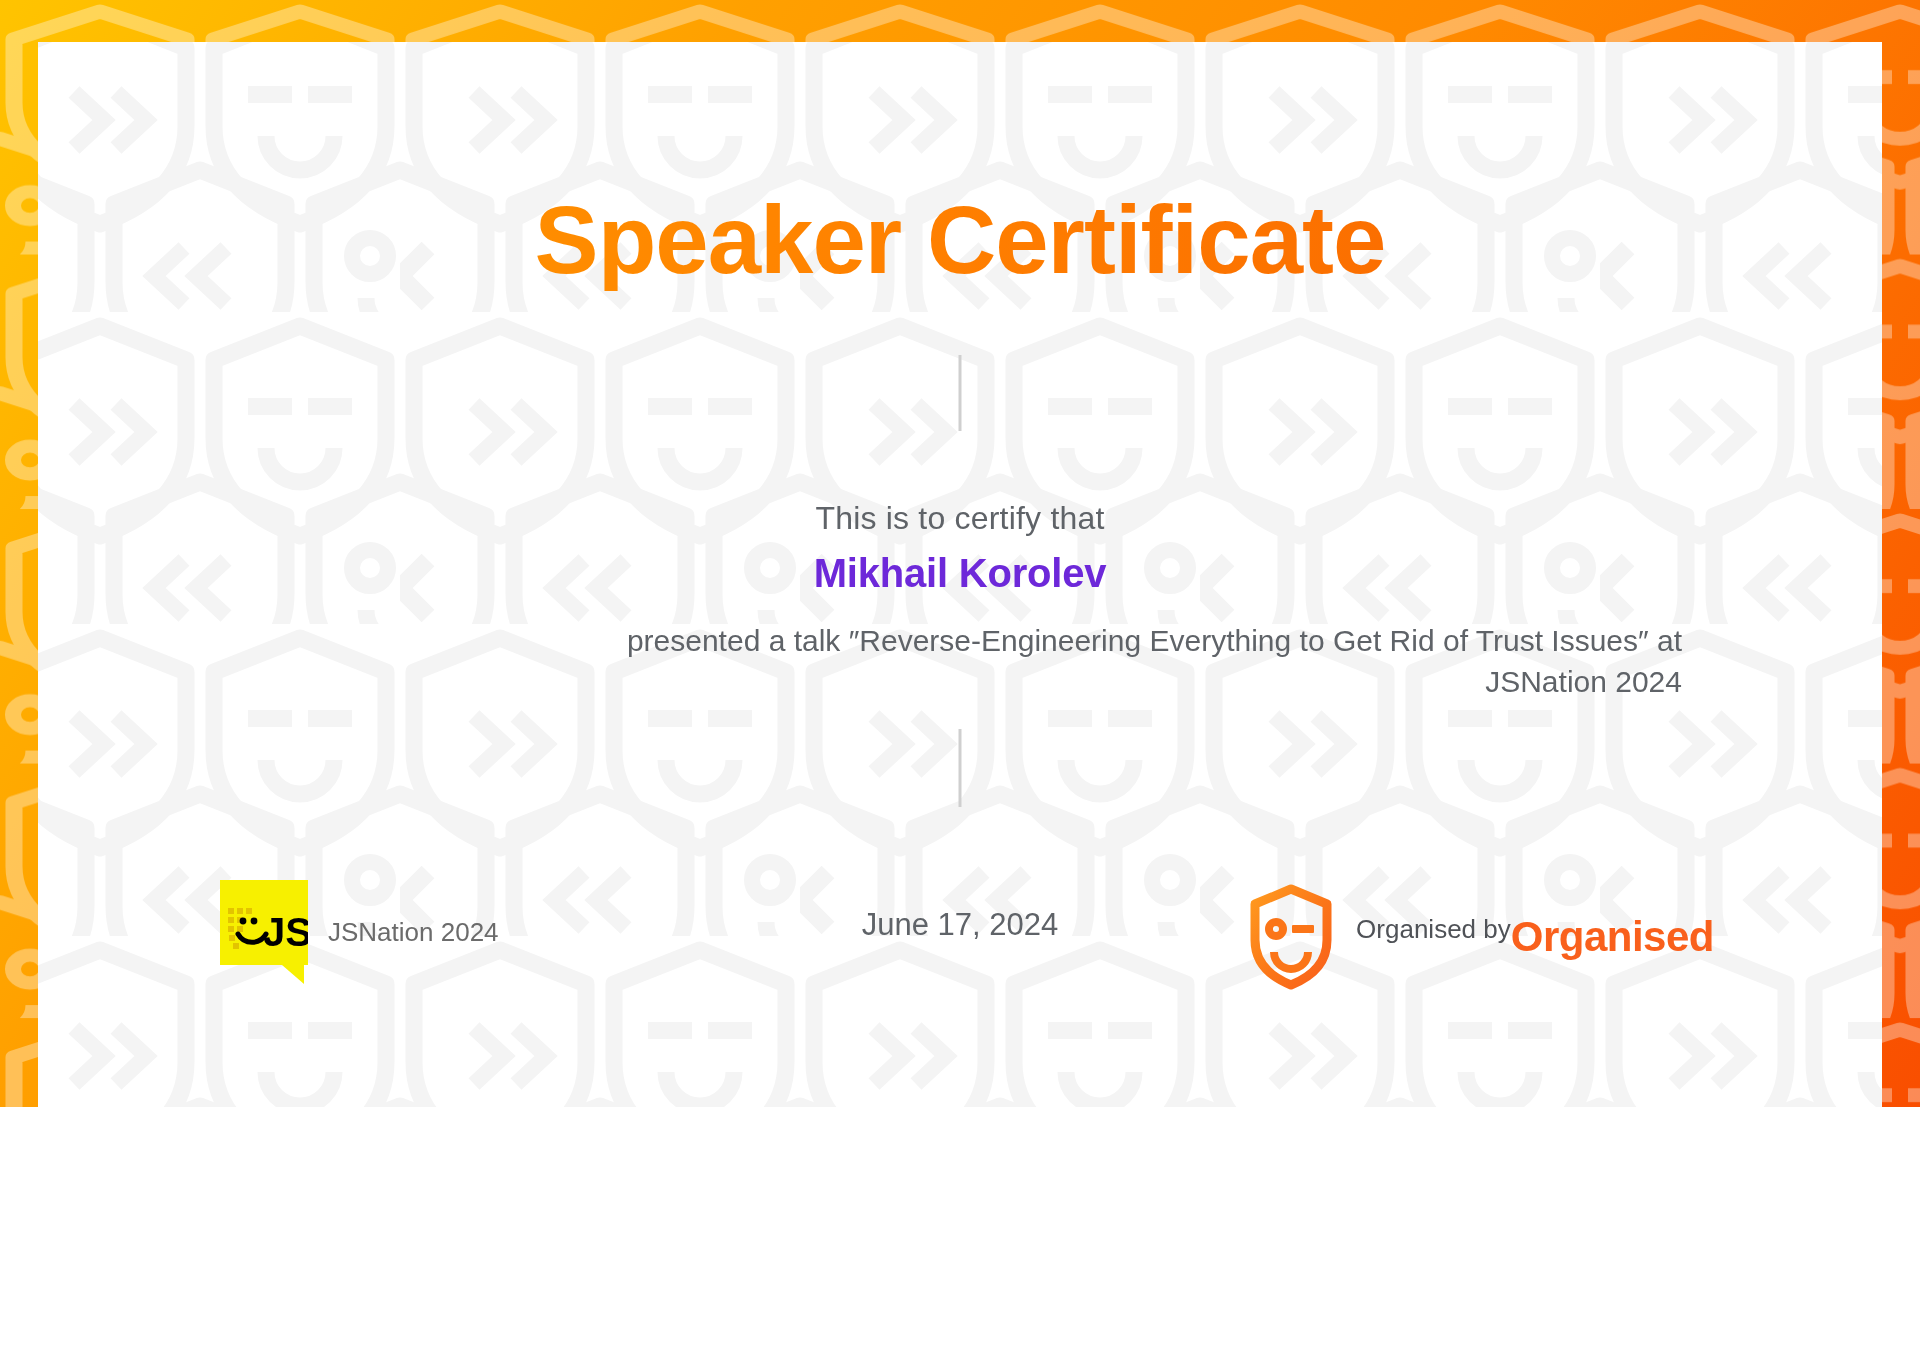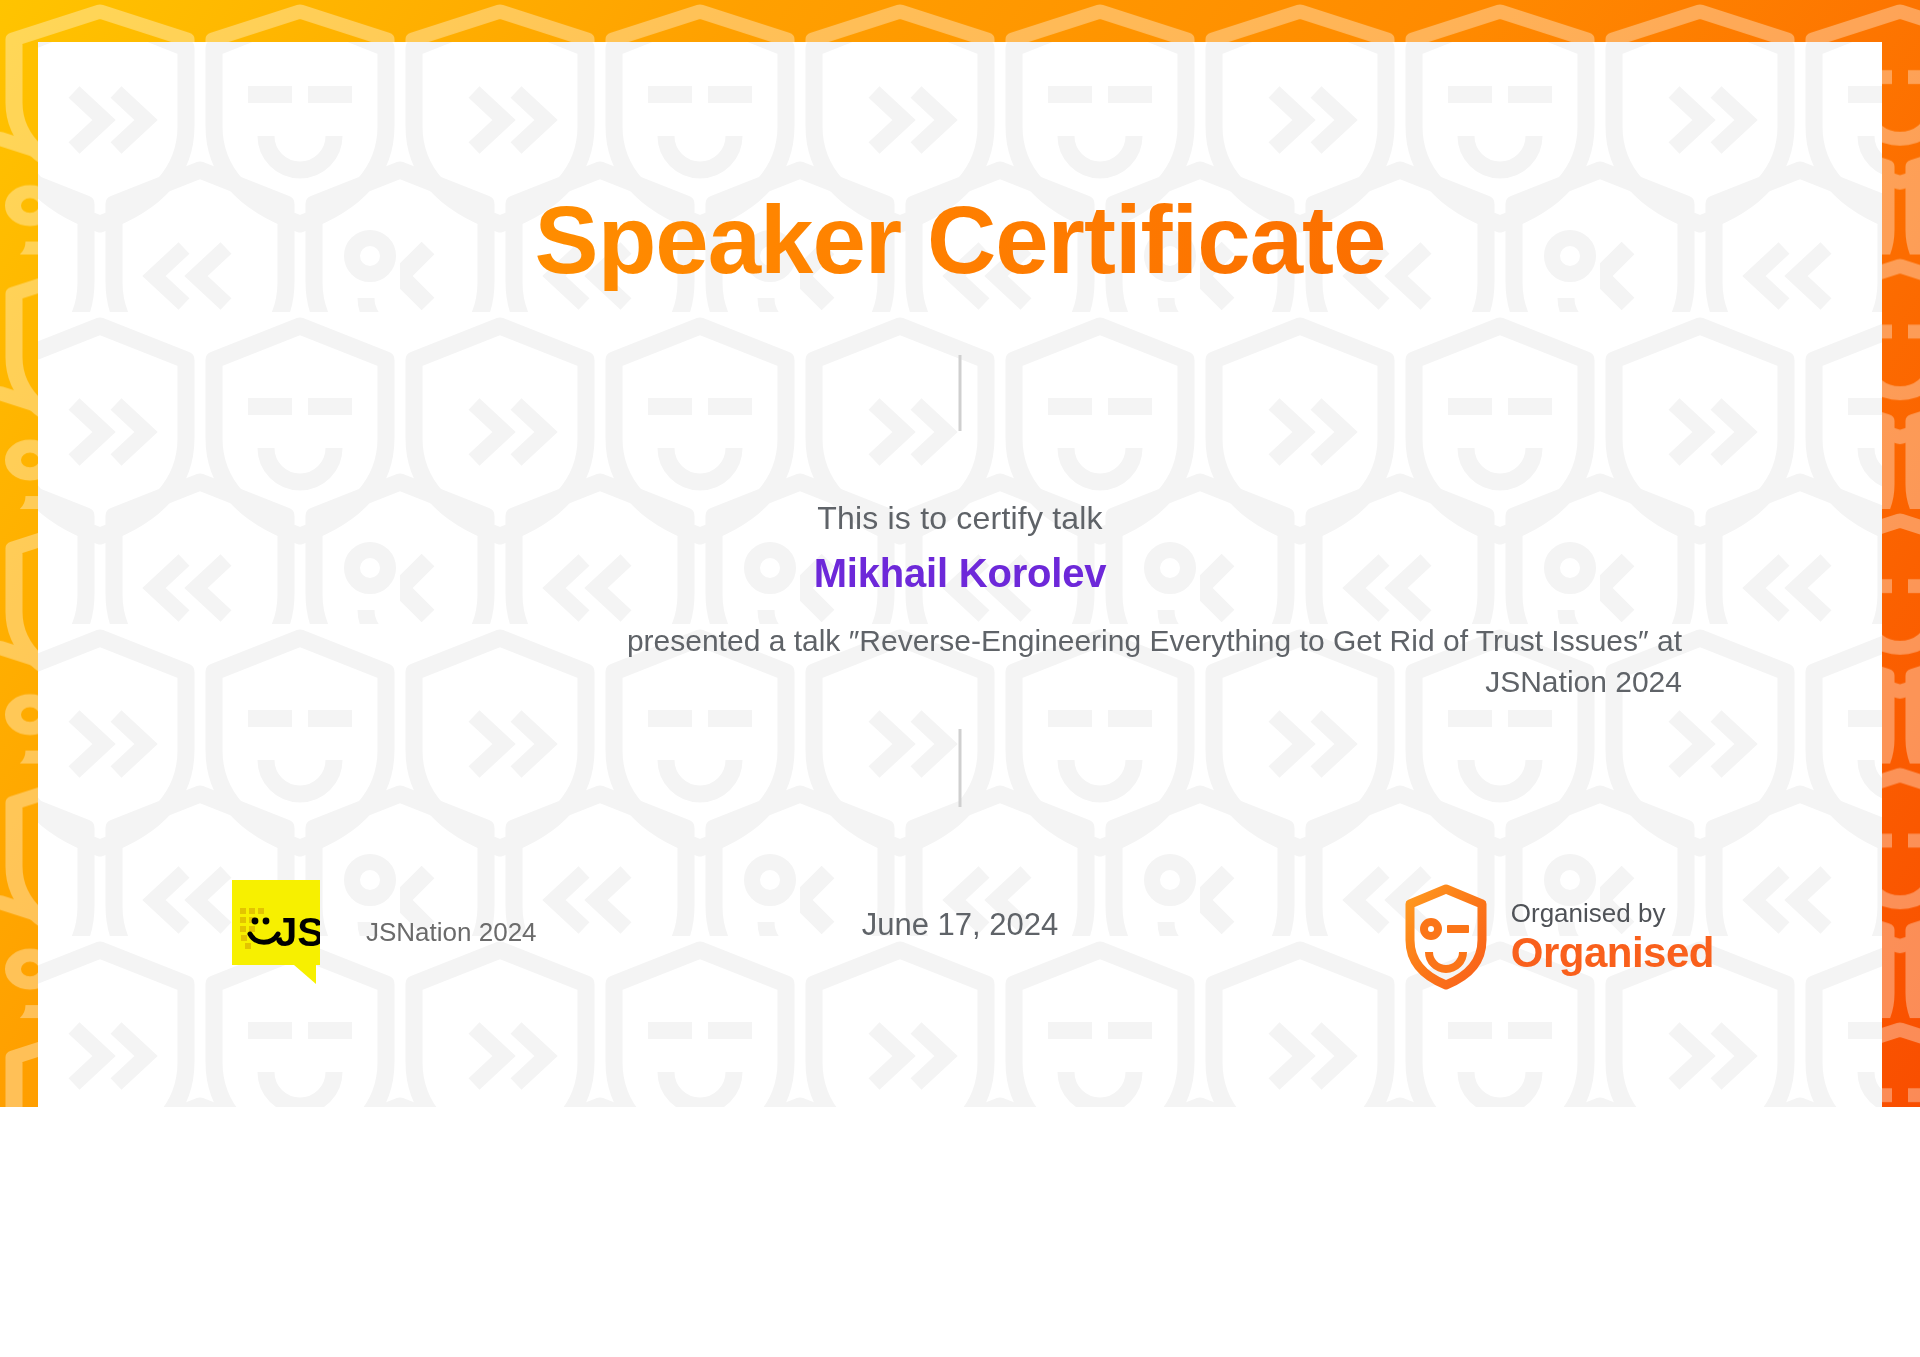--- a/index.html
+++ b/index.html
@@ -121,25 +121,25 @@
 
   
   .footer {
     position: absolute;
     left: 0; right: 0;
     top: 838px;
     height: 130px;
   }
   .footer-left {
     position: absolute;
-    left: 194px;
+    left: 182px;
     top: 0;
     display: flex;
     align-items: center;
-    gap: 46px;
+    gap: 20px;
   }
   .js-logo { width: 88px; height: 104px; display:block; }
   .js-caption {
     font-size: 26px;
     color: #6b6b6b;
     white-space: nowrap;
   }
   .footer-date {
     position: absolute;
     left: 0; right: 0;
@@ -150,21 +150,21 @@
   }
   .footer-right {
     position: absolute;
     right: 168px;
     top: 4px;
     display: flex;
     align-items: center;
     gap: 22px;
   }
   .shield-logo { width: 86px; height: 106px; display:block; }
-  .org-stack { display:flex; flex-direction:column; justify-content:flex-start; }
+  .org-stack { display:flex; flex-direction:row; justify-content:flex-start; }
   .org-by {
     font-size: 26px;
     color: #4f5257;
     line-height: 1.15;
     margin-bottom: 2px;
   }
   .org-name {
     font-size: 42px;
     font-weight: bold;
     color: #F9601C;
@@ -308,21 +308,21 @@
         <rect width="1920" height="1357" fill="url(#shieldPat2)"></rect>
       </svg>
     </div>
 
     <div class="content">
 
       <div class="title">Speaker Certificate</div>
 
       <div class="divider top"></div>
 
-      <div class="certify-line">This is to certify talk</div>
+      <div class="certify-line">This is to certify that</div>
 
       <div class="recipient">Mikhail Korolev</div>
 
       <div class="talk-block">
         <span>presented a talk ″Reverse-Engineering Everything to Get Rid of Trust Issues″ at</span>
         <span class="event-line">JSNation 2024</span>
       </div>
 
       <div class="divider bottom"></div>
 

